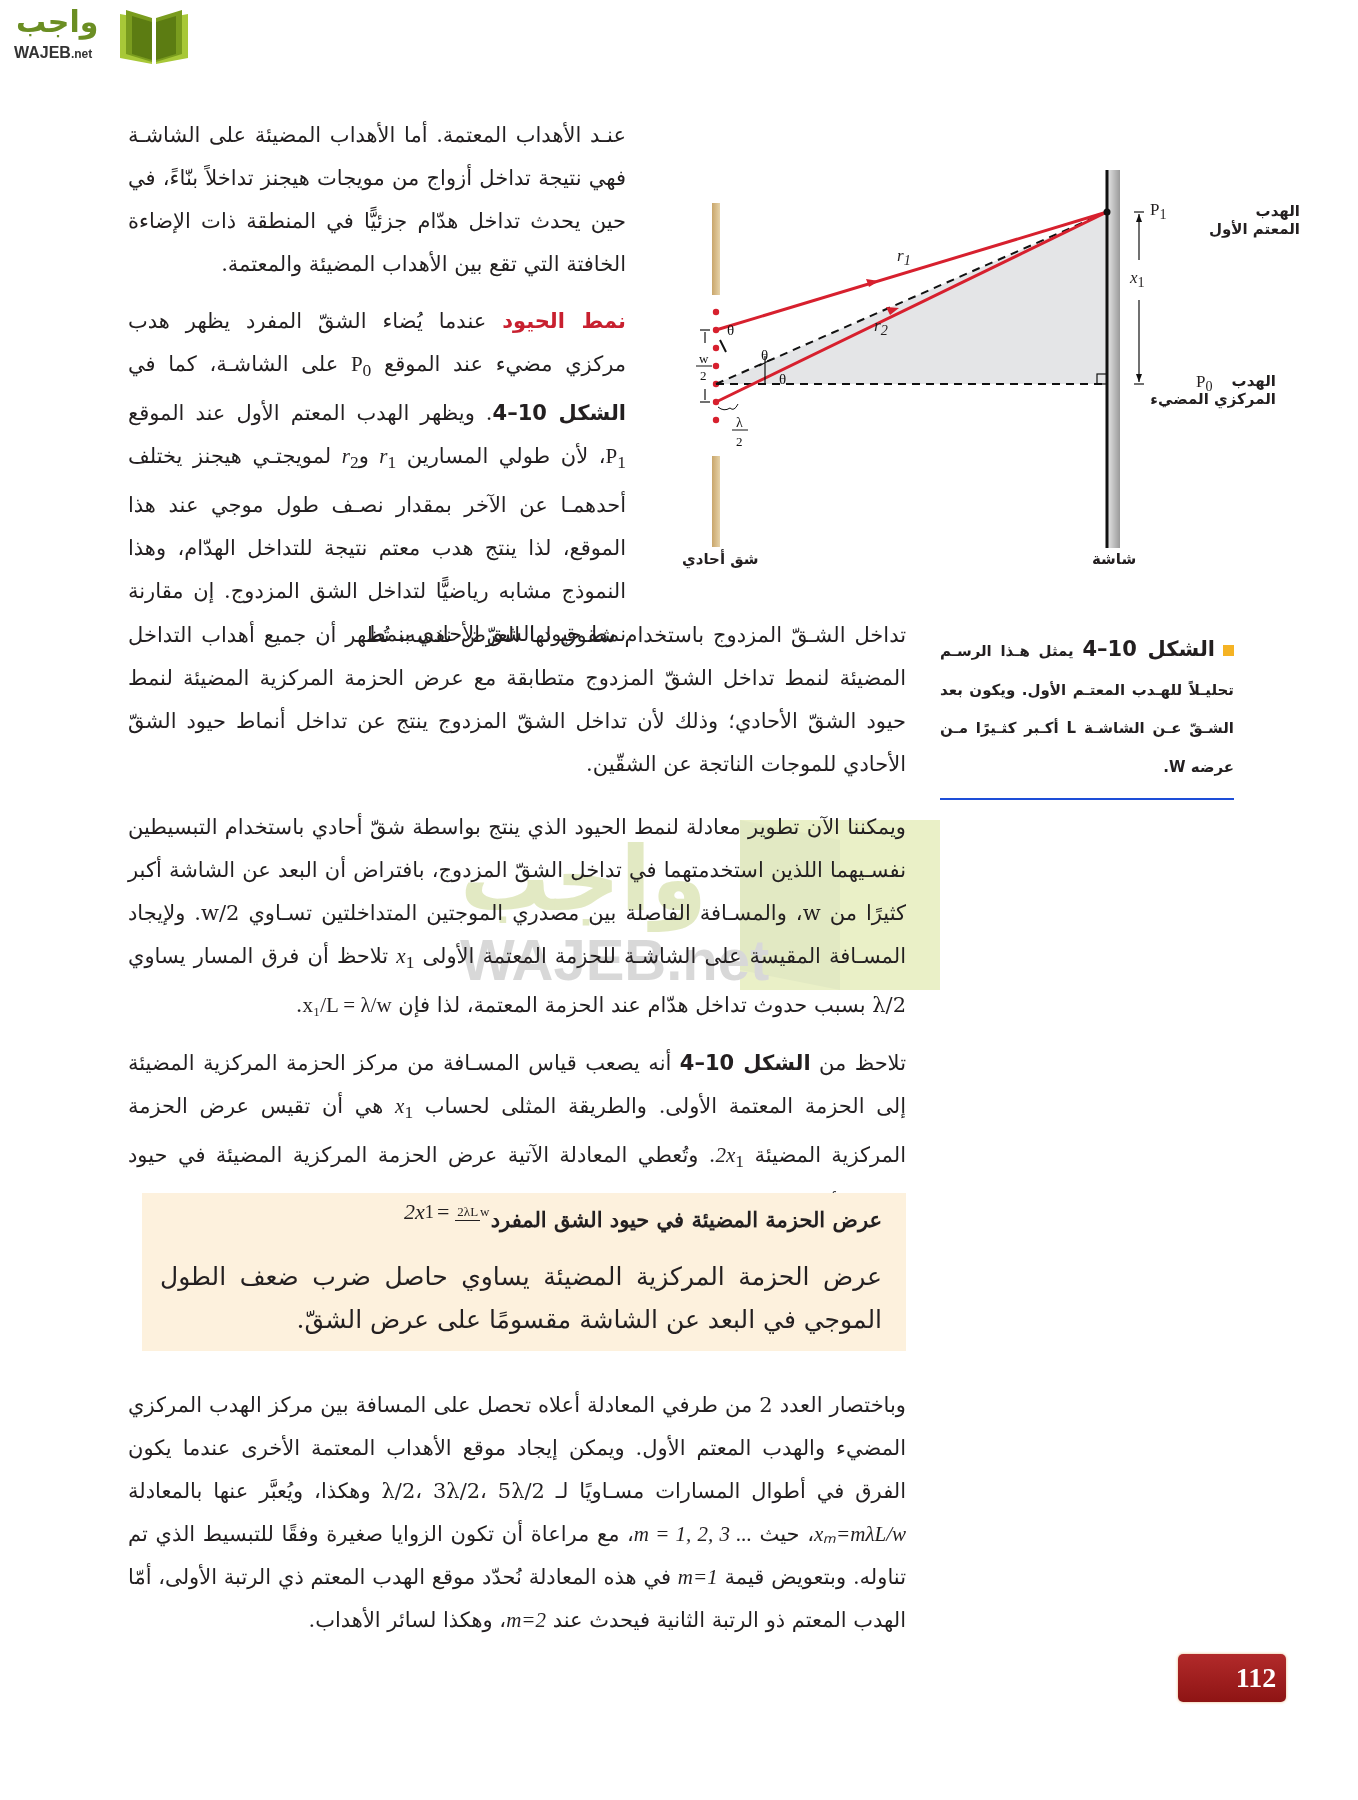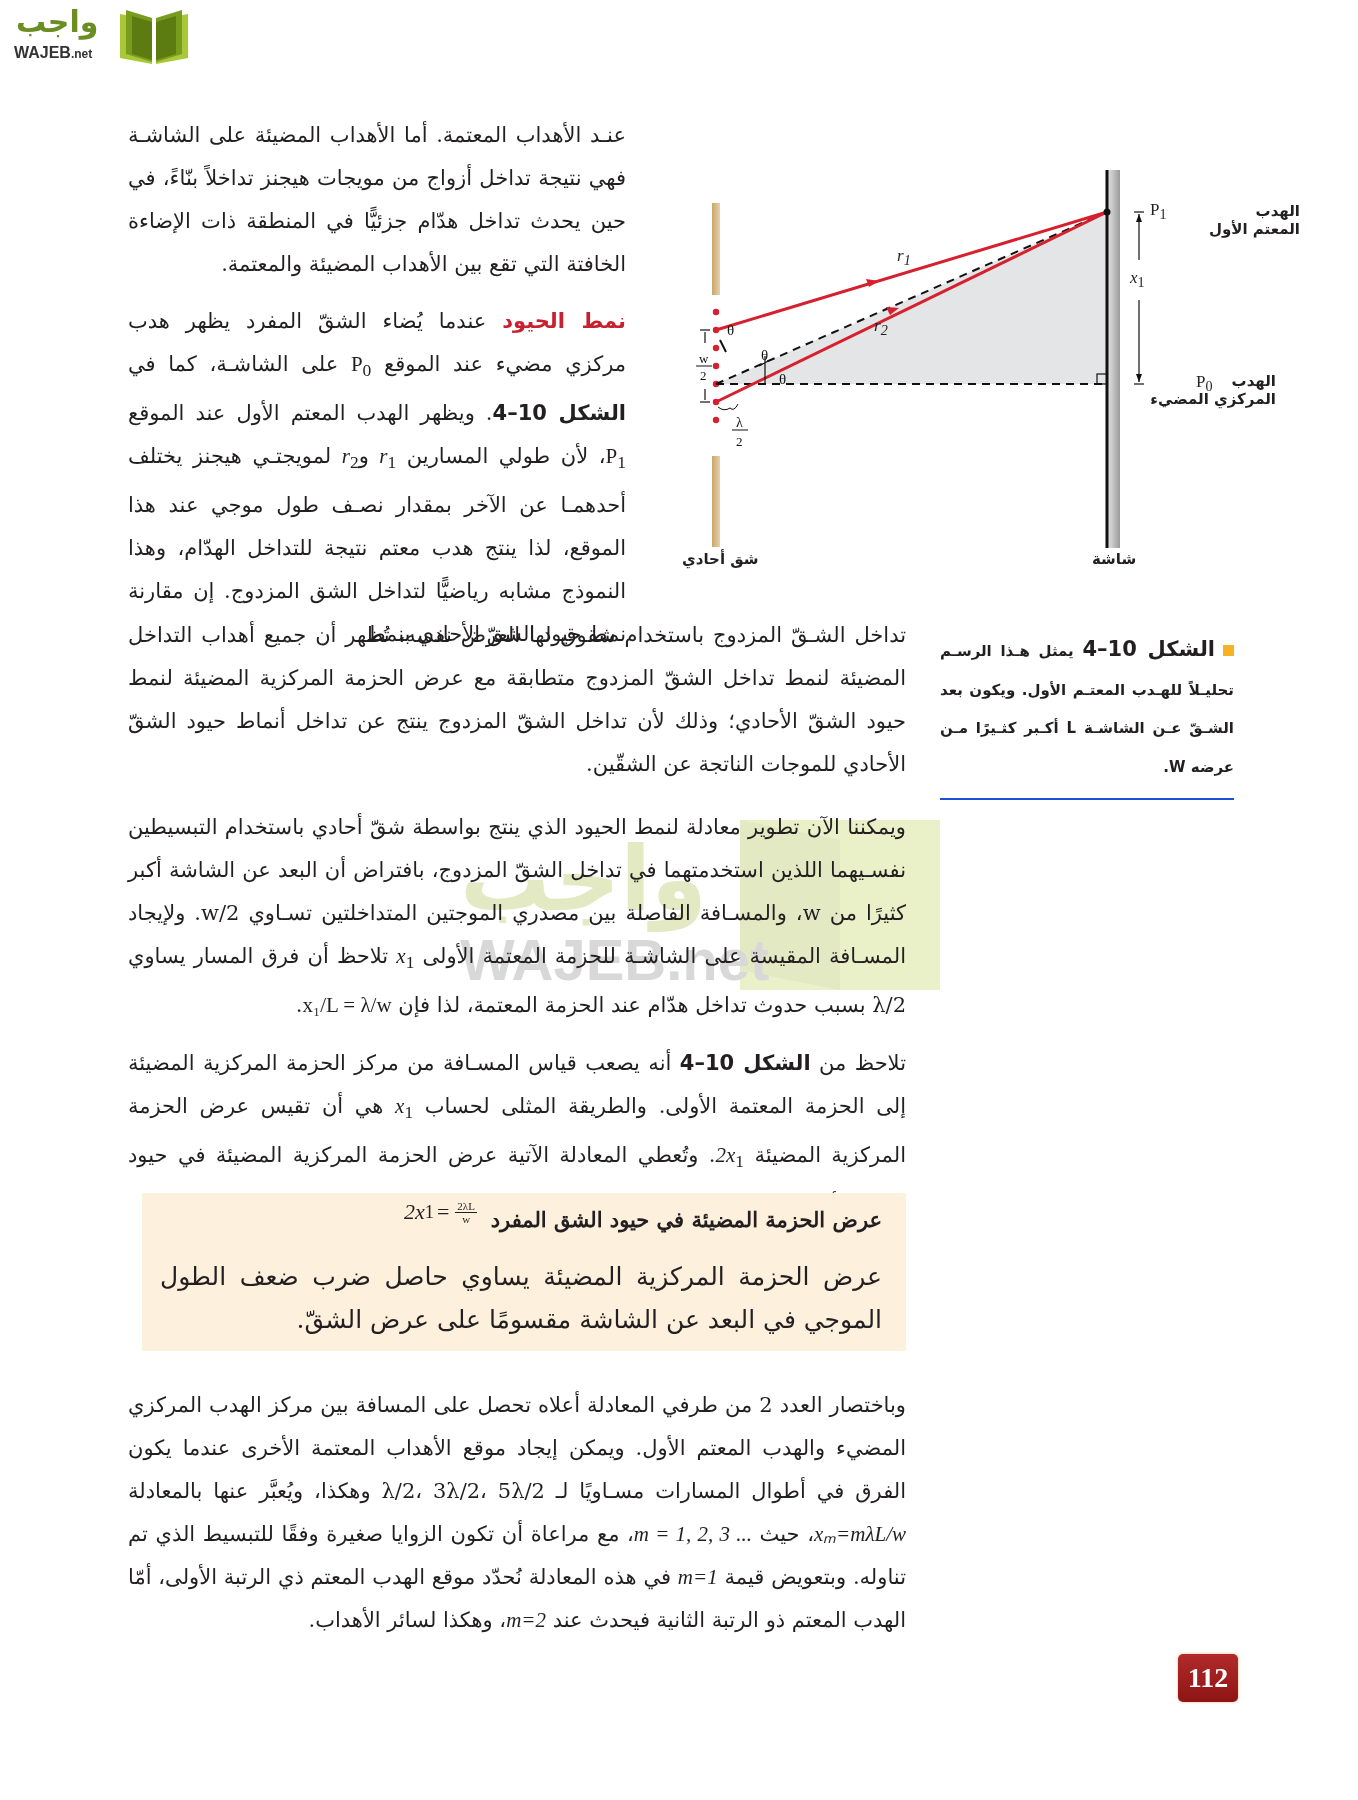--- a/index.html
+++ b/index.html
@@ -13,24 +13,24 @@
   .para b{font-family:"DejaVu Sans",sans-serif;}
   .kw{color:#c8202f;font-weight:bold;font-family:"DejaVu Sans",sans-serif;}
   .m{font-family:"Liberation Serif",serif;font-style:italic;}
   .up{font-family:"Liberation Serif",serif;}
   .caption{position:absolute;left:940px;top:630px;width:294px;direction:rtl;font-family:"DejaVu Sans",sans-serif;font-weight:bold;font-size:15px;line-height:38.5px;text-align:justify;border-bottom:2px solid #1d4ed8;padding-bottom:12px;}
   .caption .bullet{display:inline-block;width:11px;height:11px;background:#f5b324;margin-left:8px;}
   .caption .fig{font-size:21px;}
   .eqbox{position:absolute;left:142px;top:1193px;width:764px;height:158px;background:#fdf1dd;direction:rtl;}
   .eq-title{position:absolute;right:24px;top:14px;font-size:21px;font-weight:bold;font-family:"DejaVu Serif",serif;}
   .eq-formula{position:absolute;left:262px;top:6px;font-family:"Liberation Serif",serif;font-size:22px;direction:ltr;display:flex;align-items:center;}
-  .frac{display:inline-flex;flex-direction:column;align-items:center;font-size:11px;margin-left:3px;}
+  .frac{display:inline-flex;align-items:center;font-size:13px;margin-left:3px;}
   .frac .num{border-bottom:1px solid #231f20;padding:0 2px;}
   .eq-desc{position:absolute;right:24px;left:18px;top:62px;font-size:25px;line-height:43px;text-align:justify;}
-  .pagenum{position:absolute;left:1178px;top:1654px;width:60px;height:48px;background:linear-gradient(#b22a2a,#8e1414);border-radius:5px;box-shadow:0 0 3px #e7b47a;color:#fff;font-family:"Liberation Serif",serif;font-weight:bold;font-size:28px;display:flex;align-items:center;justify-content:center;}
+  .pagenum{position:absolute;left:1178px;top:1654px;width:60px;height:48px;background:linear-gradient(#b22a2a,#8e1414);border-radius:5px;box-shadow:0 0 3px #e7b47a;color:#fff;font-family:"Liberation Serif",serif;font-weight:bold;font-size:28px;display:flex;align-items:center;justify-content:center;padding-left:48px;}
   .watermark{position:absolute;left:440px;top:820px;width:520px;height:170px;opacity:0.28;pointer-events:none;}
   .diagram{position:absolute;left:660px;top:150px;width:640px;height:440px;}
   .dlabel{position:absolute;font-family:"DejaVu Sans",sans-serif;font-weight:bold;font-size:15px;direction:rtl;white-space:nowrap;}
 </style>
 </head>
 <body>
 
 <div class="logo">
   <span class="logo-text-ar">واجب</span>
   <span class="logo-text-en"><span>WAJEB</span><small>.net</small></span>

